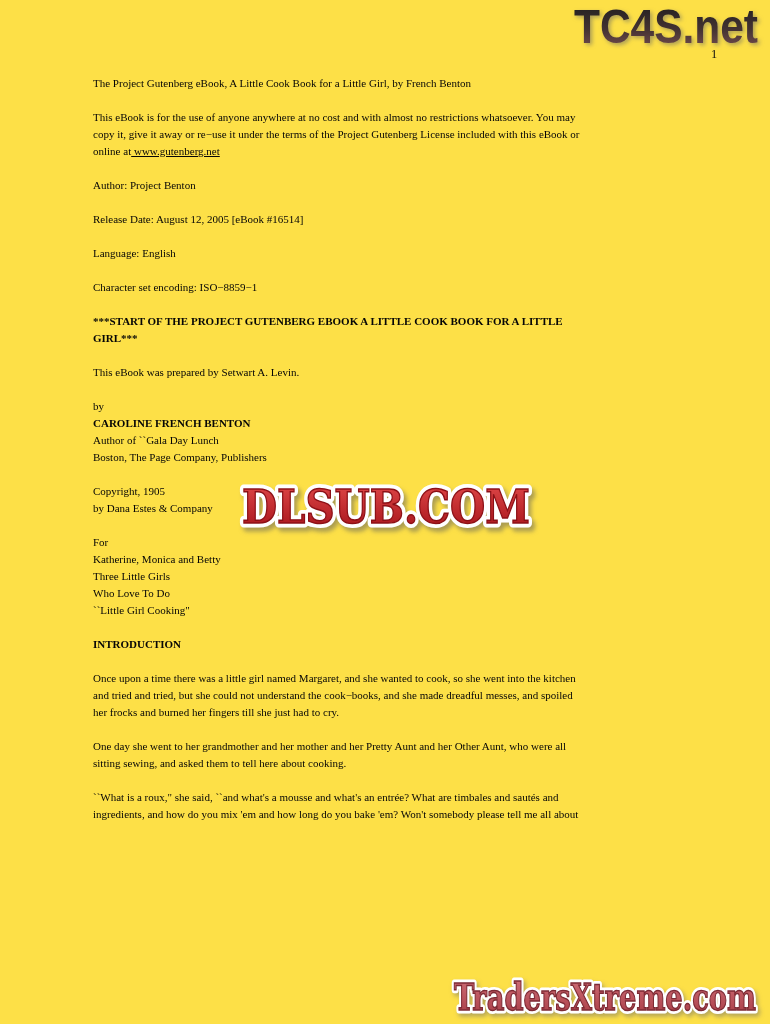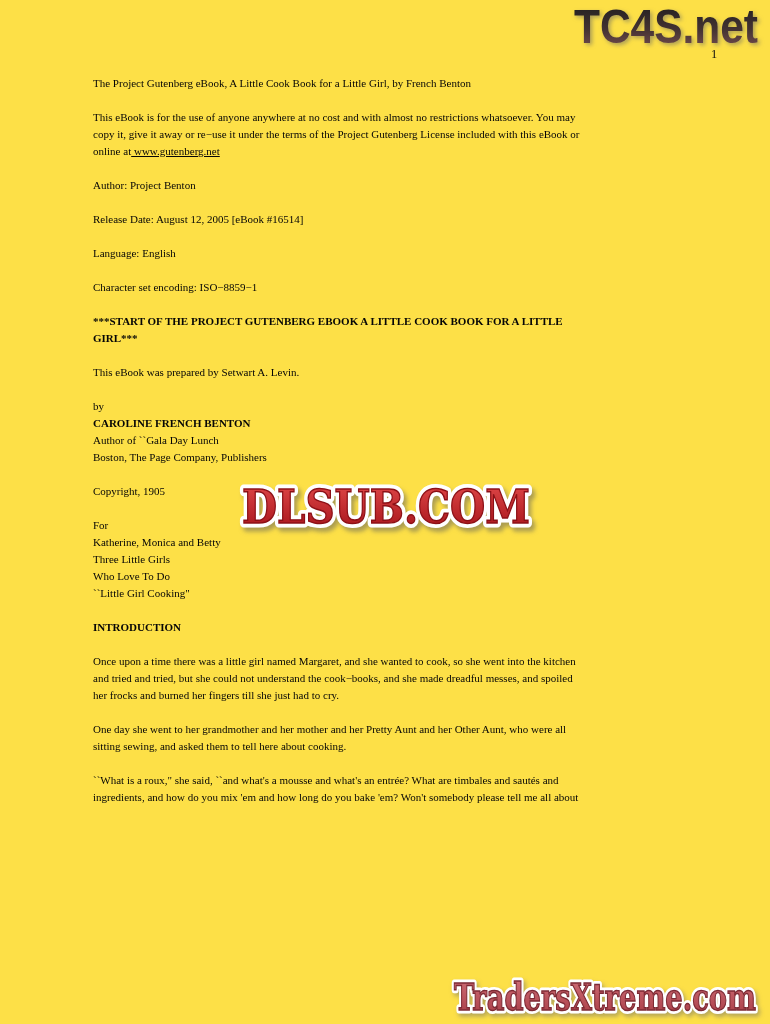--- a/index.html
+++ b/index.html
@@ -112,20 +112,21 @@
 
     <div class="block">
       <div class="line">by</div>
       <div class="line bi">CAROLINE FRENCH BENTON</div>
       <div class="line">Author of ``Gala Day Lunch</div>
       <div class="line">Boston, The Page Company, Publishers</div>
     </div>
 
     <div class="block">
       <div class="line">Copyright, 1905</div>
+      <div class="line">by Dana Estes &amp; Company</div>
     </div>
 
     <div class="block">
       <div class="line">For</div>
       <div class="line">Katherine, Monica and Betty</div>
       <div class="line">Three Little Girls</div>
       <div class="line">Who Love To Do</div>
       <div class="line">``Little Girl Cooking"</div>
     </div>
 

